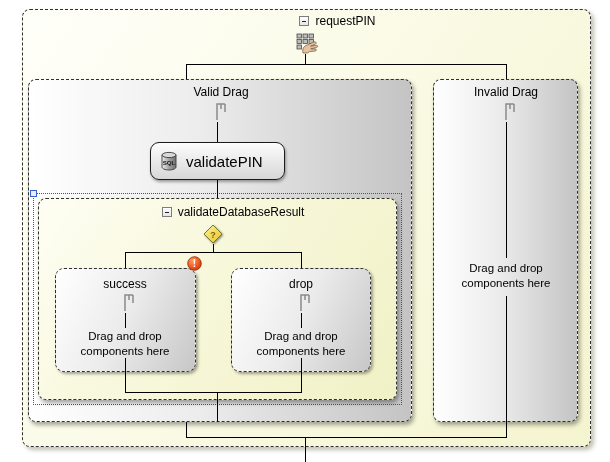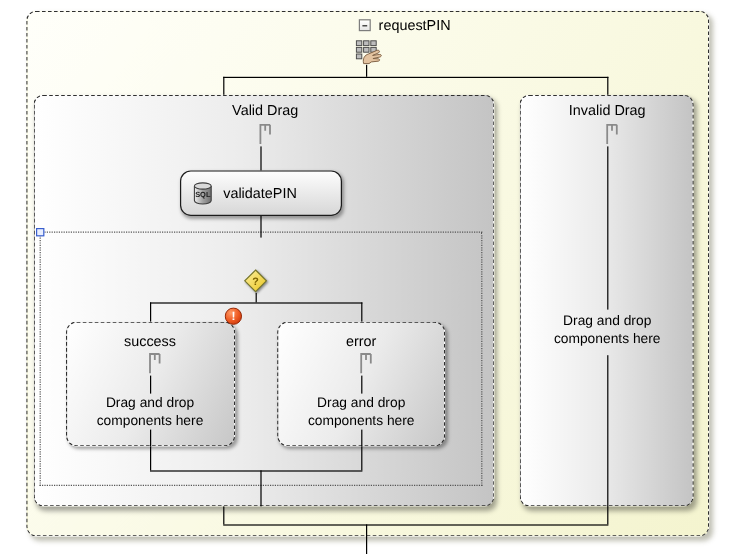--- a/index.html
+++ b/index.html
@@ -21,21 +21,21 @@
   .success-box{left:55px;top:268px;width:141px;height:104px;}
   .error-box{left:231px;top:268px;width:140px;height:104px;}
   .selection{position:absolute;left:33px;top:193px;width:369px;height:212px;z-index:24;
              border:1px dotted #555;box-sizing:border-box;}
   .sel-handle{position:absolute;left:-4px;top:-4px;width:7px;height:7px;box-sizing:border-box;
               border:1px solid #3a5fcd;background:#e8eeff;}
   .node{position:absolute;left:150px;top:142px;width:135px;height:38px;box-sizing:border-box;
         border:1px solid #1c1c1c;border-radius:9px;display:flex;align-items:center;
         padding-left:9px;gap:8px;z-index:35;
         background:linear-gradient(#fdfdfd,#d7d7d7);box-shadow:1px 2px 3px rgba(0,0,0,.35);}
-  .node-label{font-size:12px;}
+  .node-label{font-size:15px;}
   .scope-header{position:absolute;left:0;right:0;display:flex;align-items:center;
                 justify-content:center;gap:6px;font-size:12px;z-index:30;margin-left:31px;}
   .collapse{width:10px;height:10px;box-sizing:border-box;border:1px solid #7d7d7d;
             background:linear-gradient(#ffffff,#e6e6e6);position:relative;flex:0 0 auto;}
   .collapse::after{content:"";position:absolute;left:2px;right:2px;top:4px;height:1px;background:#222;}
   .label{position:absolute;transform:translateX(-50%);font-size:12px;white-space:nowrap;z-index:30;}
   .placeholder{position:absolute;transform:translateX(-50%);width:120px;text-align:center;
                font-size:11.5px;line-height:1.28;z-index:30;}
   .line{position:absolute;background:#000;z-index:40;}
   .icon-abs{position:absolute;z-index:30;line-height:0;}
@@ -50,20 +50,26 @@
 
   <div class="dashed-box flow-outer"></div>
 
   <div class="dashed-box branch-box valid-box"></div>
   <div class="dashed-box branch-box invalid-box"></div>
 
   <div class="selection">
     <div class="sel-handle"></div>
   </div>
 
+  <div class="dashed-box choice-box">
+    <div class="scope-header" style="top:6px;">
+      <span class="collapse"></span>
+      <span>validateDatabaseResult</span>
+    </div>
+  </div>
 
   <div class="dashed-box leaf-box success-box"></div>
   <div class="dashed-box leaf-box error-box"></div>
 
   <div class="scope-header" style="top:14px;left:22px;width:569px;">
     <span class="collapse"></span>
     <span>requestPIN</span>
   </div>
 
   <div class="icon-abs" style="left:294px;top:33px;">
@@ -77,21 +83,21 @@
           <rect x="15" y="6.5" width="4.5" height="4"></rect>
         <rect x="3" y="12" width="4.5" height="4"></rect>
       </g>
       <path d="M9 20 C8 15.5 10 13 13 12 L20 9 C22 8.4 23 10 21.5 11 L16.5 13.2 L22 12.4 C24 12.1 24.4 13.9 22.6 14.5 L16.8 15.8 L21 16 C23 16.2 22.8 17.8 21 18 L15.5 18.6 L13.5 20 Z" fill="#e3c3a0" stroke="#7d5f43" stroke-width="0.8"></path>
     </svg>
   </div>
 
   <div class="label" style="left:221px;top:85px;">Valid Drag</div>
   <div class="label" style="left:506px;top:85px;">Invalid Drag</div>
   <div class="label" style="left:125px;top:277px;">success</div>
-  <div class="label" style="left:301px;top:277px;">error</div>
+  <div class="label" style="left:301px;top:277px;">drop</div>
 
   <div class="icon-abs" style="left:213px;top:103px;">
     <svg width="14" height="18" viewBox="0 0 14 18">
         <path d="M4 17 L4 1 L12 1 M8 1 L8 6 M12 1 L12 9" fill="none" stroke="#8a8a8a" stroke-width="1.5"></path>
       </svg>
   </div>
   <div class="icon-abs" style="left:502px;top:103px;">
     <svg width="14" height="18" viewBox="0 0 14 18">
         <path d="M4 17 L4 1 L12 1 M8 1 L8 6 M12 1 L12 9" fill="none" stroke="#8a8a8a" stroke-width="1.5"></path>
       </svg>

